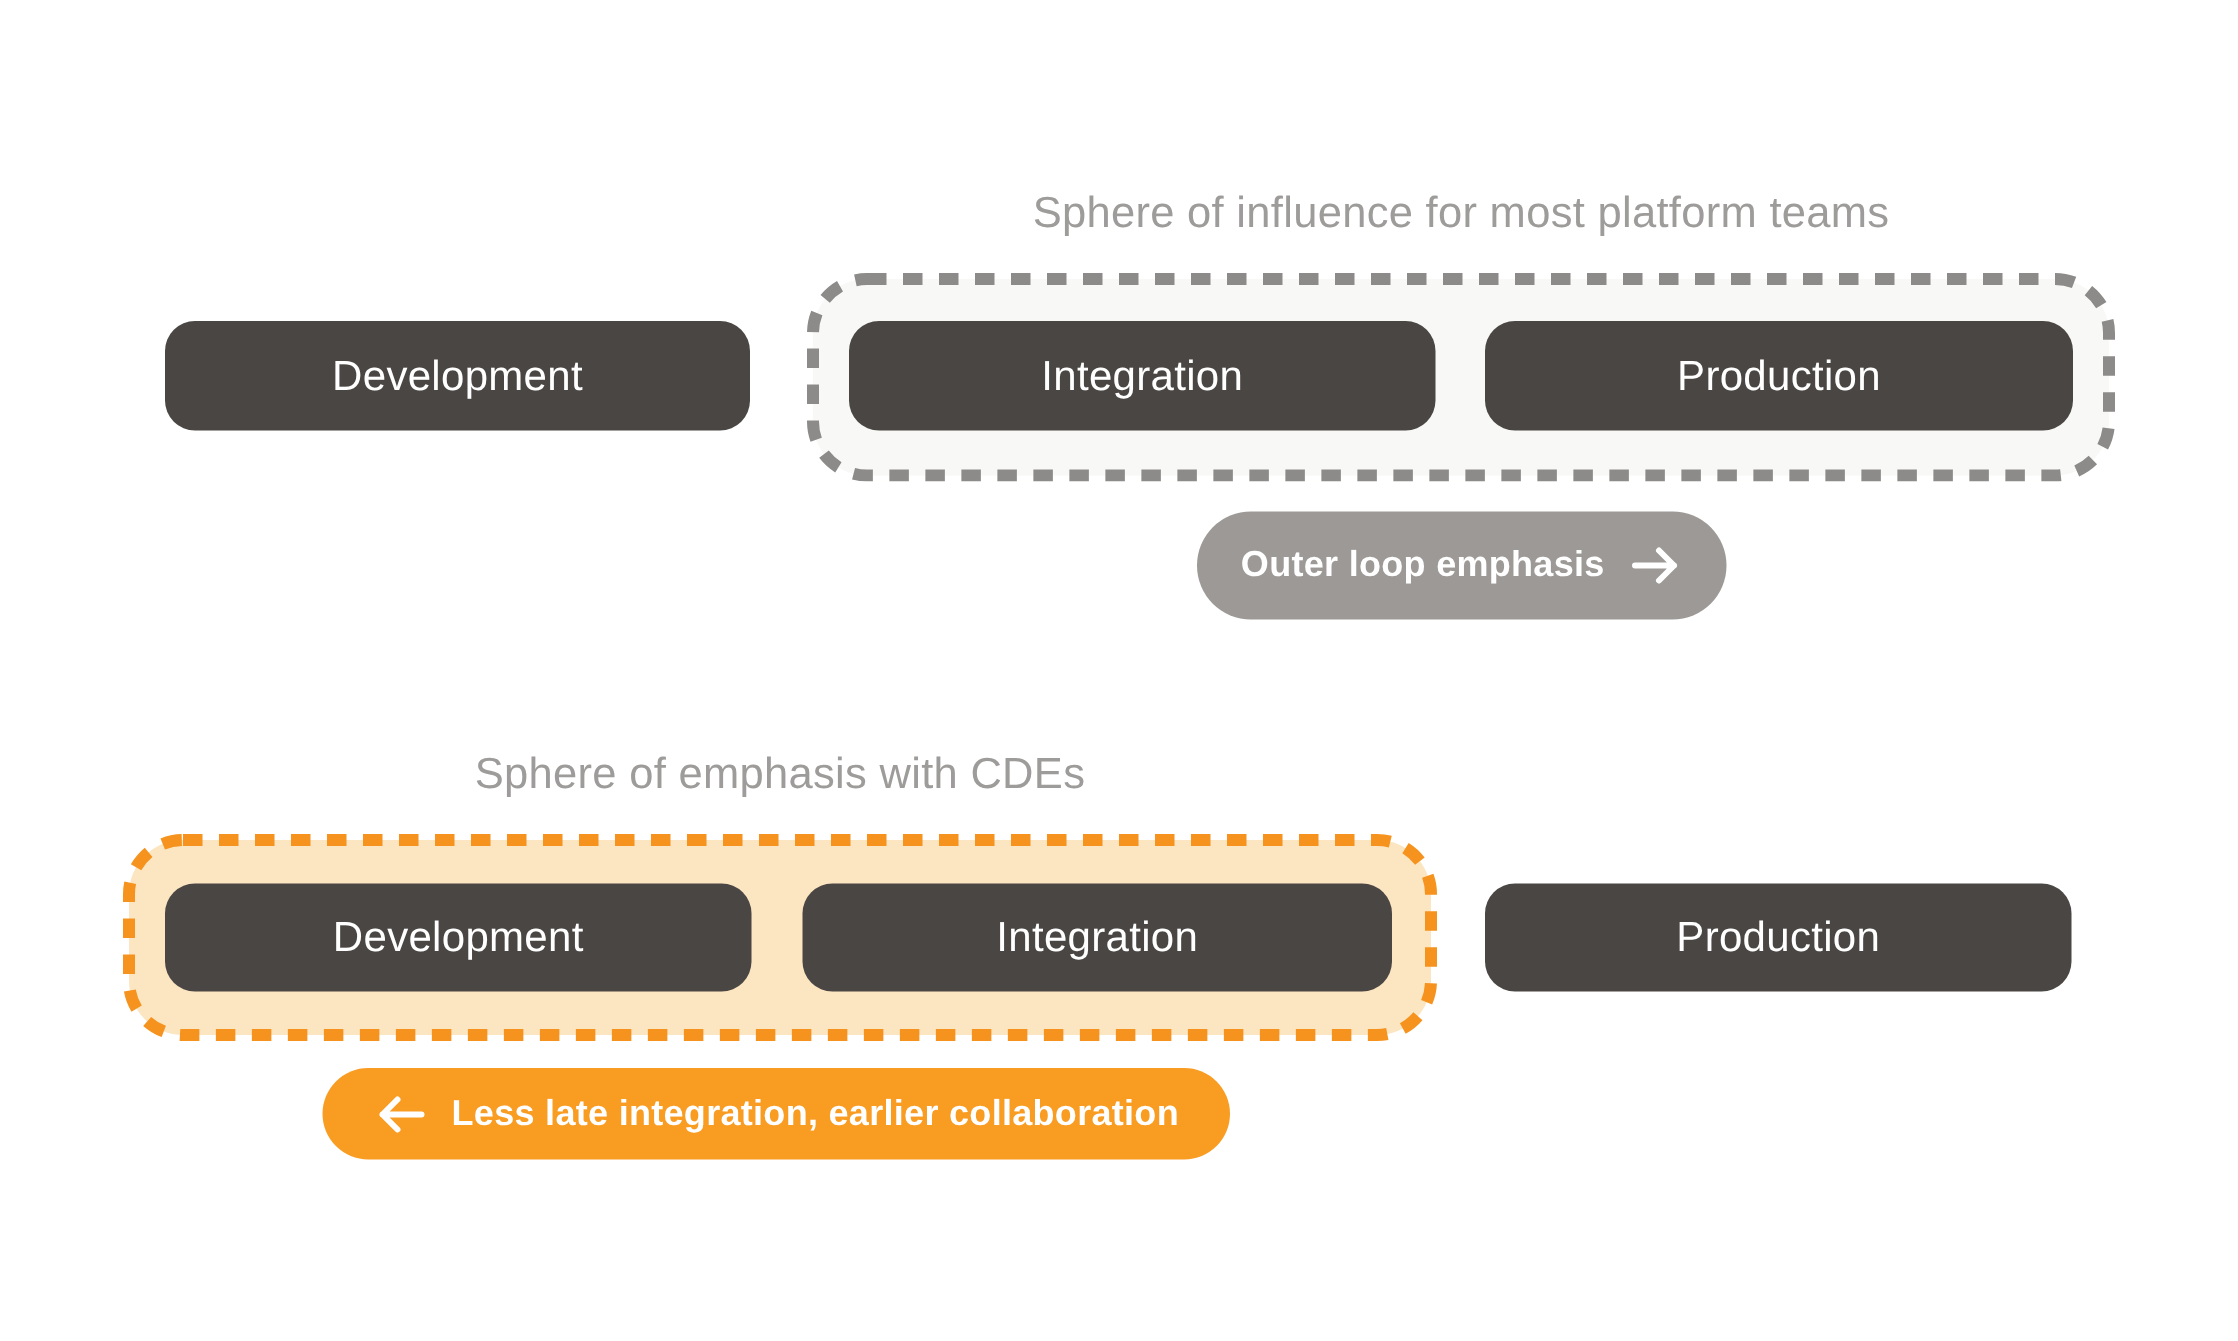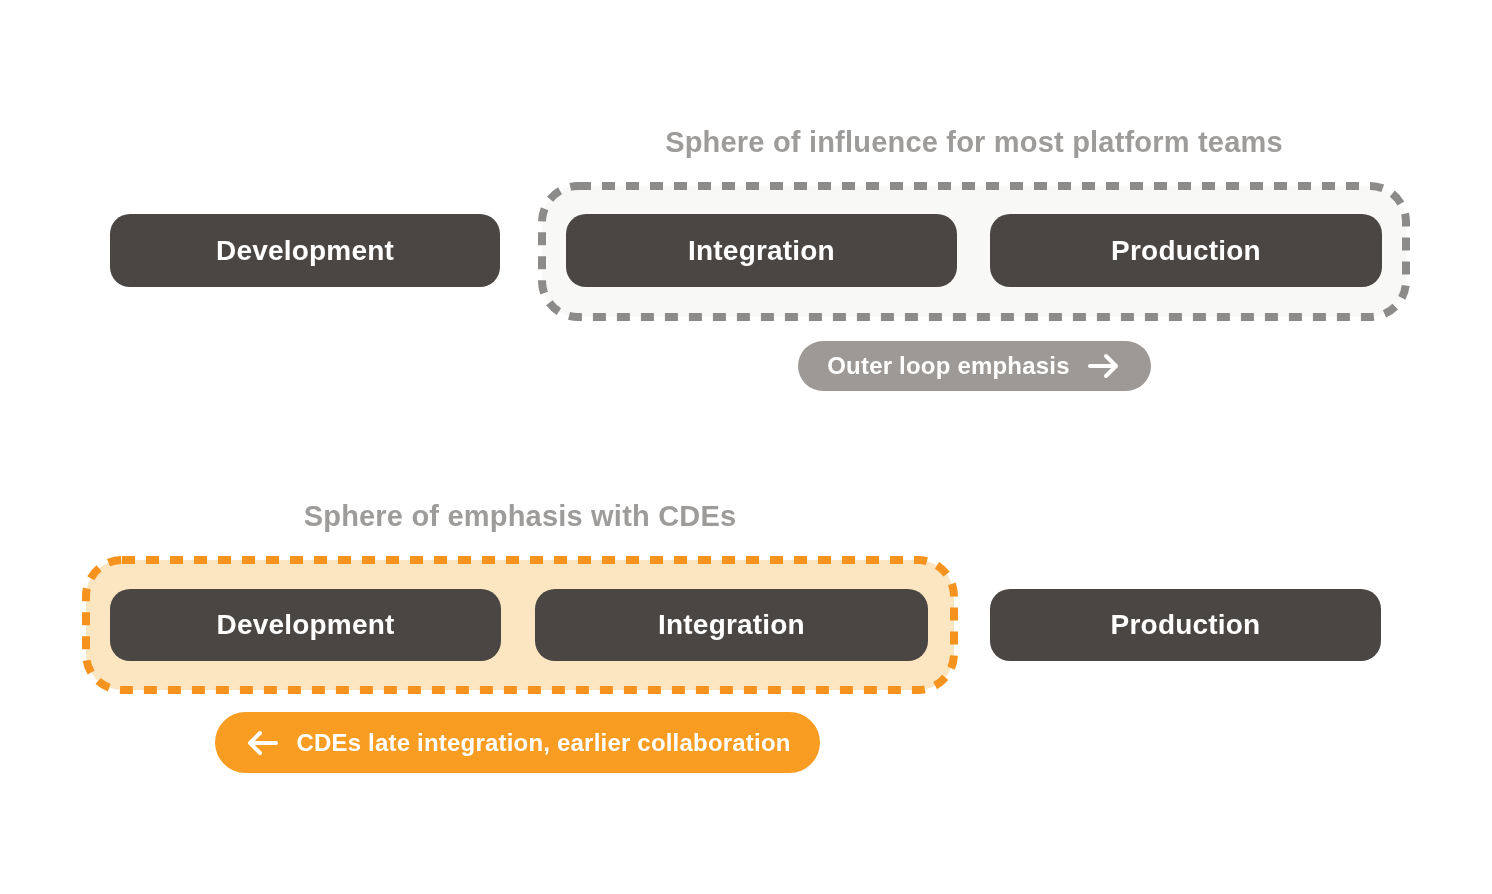--- a/index.html
+++ b/index.html
@@ -18,37 +18,37 @@
   html,body{width:1492px;height:894px;}
   body{
     background:var(--background);
     font-family:"Liberation Sans", sans-serif;
     position:relative;
     overflow:hidden;
   }
   .abs{position:absolute;}
   .section-title{
     font-size:29px;
-    font-weight:700;
+    font-weight:400;
     letter-spacing:.2px;
     color:var(--title-gray);
     text-align:center;
   }
   .sphere-svg{display:block;}
   .sphere-rect-gray{fill:var(--sphere-gray-fill);stroke:var(--sphere-gray-border);}
   .sphere-rect-orange{fill:var(--orange-fill);stroke:var(--orange-border);}
   .stage-box{
     background:var(--box-dark);
     border-radius:20px;
     display:flex;
     align-items:center;
     justify-content:center;
     color:var(--box-text);
     font-size:28px;
-    font-weight:700;
+    font-weight:400;
     letter-spacing:.2px;
   }
   .pill{
     border-radius:999px;
     display:flex;
     align-items:center;
     justify-content:center;
     gap:16px;
     color:#ffffff;
     font-size:24px;
@@ -67,21 +67,21 @@
 <div class="abs" style="left:538px;top:182px;width:872px;height:139px;">
   <svg class="sphere-svg" width="872" height="139">
     <rect class="sphere-rect-gray" x="4" y="4" width="864" height="131" rx="36" stroke-width="8" stroke-dasharray="13 11"></rect>
   </svg>
 </div>
 
 <div class="abs stage-box" style="left:110px;top:214px;width:390px;height:73px;">Development</div>
 <div class="abs stage-box" style="left:566px;top:214px;width:391px;height:73px;">Integration</div>
 <div class="abs stage-box" style="left:990px;top:214px;width:392px;height:73px;">Production</div>
 
-<div class="abs pill pill-gray" style="left:798px;top:341px;width:353px;height:50px;">
+<div class="abs pill pill-gray" style="left:798px;top:341px;width:353px;height:72px;">
   <span>Outer loop emphasis</span>
   <svg class="arrow-icon" width="36" height="28" viewBox="0 0 36 28">
     <path d="M4 14 H30 M20 4 L30 14 L20 24" stroke="#ffffff" stroke-width="4" fill="none" stroke-linecap="round" stroke-linejoin="round"></path>
   </svg>
 </div>
 
 <div class="abs section-title" style="left:82px;top:500px;width:876px;">Sphere of emphasis with CDEs</div>
 
 <div class="abs" style="left:82px;top:556px;width:876px;height:138px;">
   <svg class="sphere-svg" width="876" height="138">
@@ -90,14 +90,14 @@
 </div>
 
 <div class="abs stage-box" style="left:110px;top:589px;width:391px;height:72px;">Development</div>
 <div class="abs stage-box" style="left:535px;top:589px;width:393px;height:72px;">Integration</div>
 <div class="abs stage-box" style="left:990px;top:589px;width:391px;height:72px;">Production</div>
 
 <div class="abs pill pill-orange" style="left:215px;top:712px;width:605px;height:61px;">
   <svg class="arrow-icon" width="36" height="28" viewBox="0 0 36 28">
     <path d="M32 14 H6 M16 4 L6 14 L16 24" stroke="#ffffff" stroke-width="4" fill="none" stroke-linecap="round" stroke-linejoin="round"></path>
   </svg>
-  <span>CDEs late integration, earlier collaboration</span>
+  <span>Less late integration, earlier collaboration</span>
 </div>
 
 </body></html>

